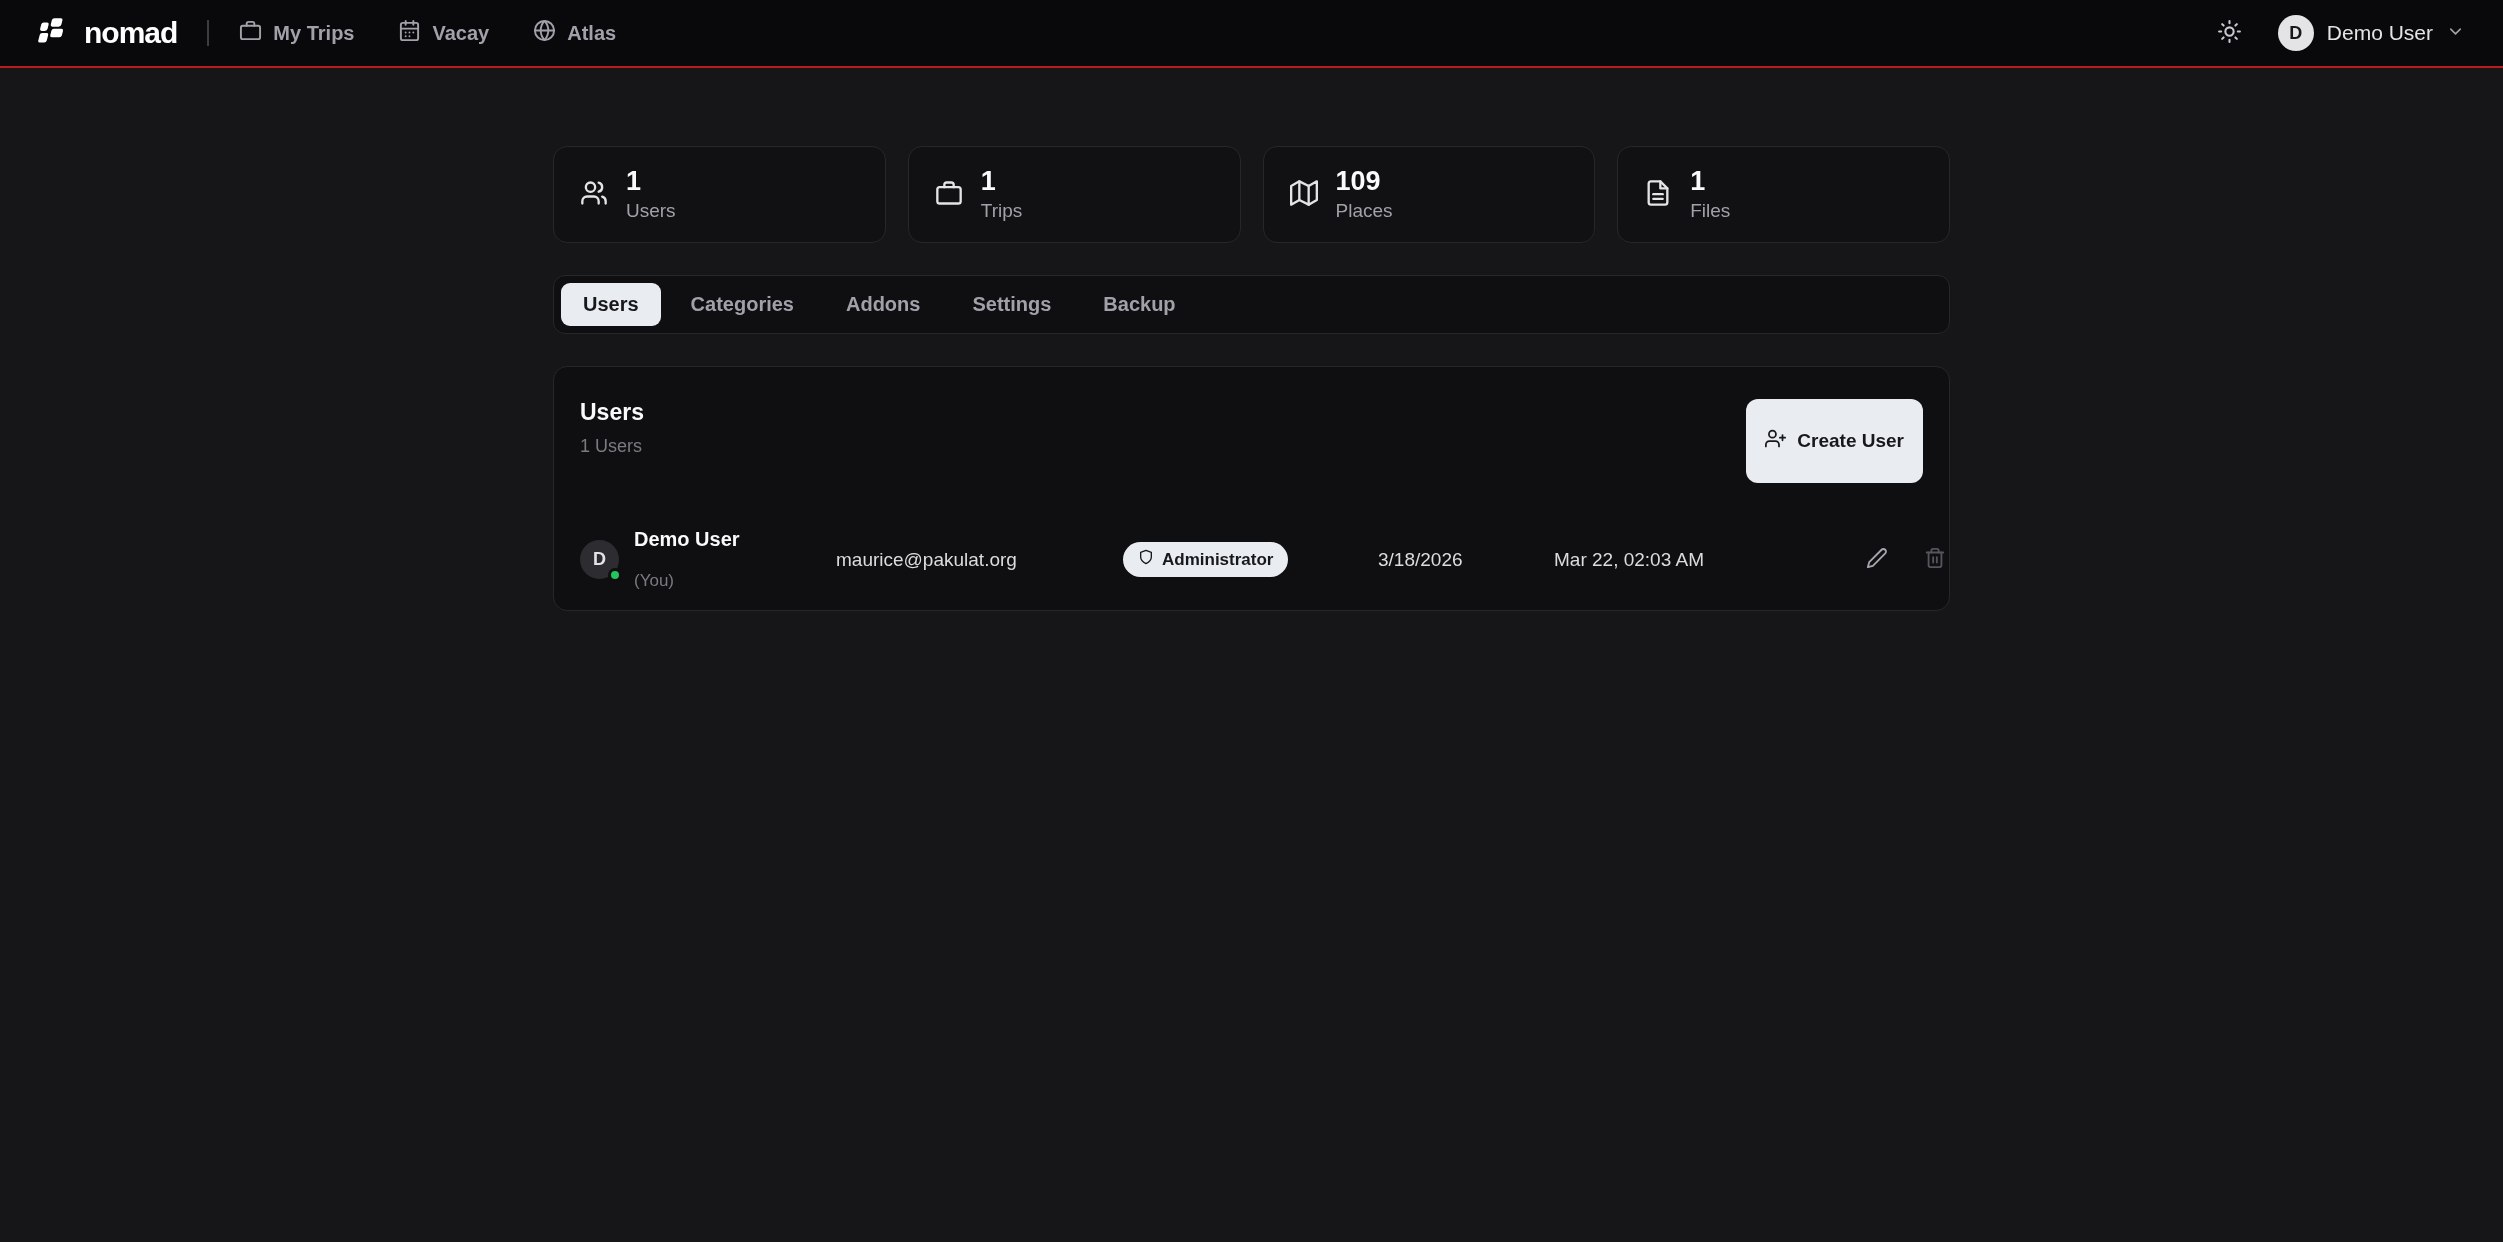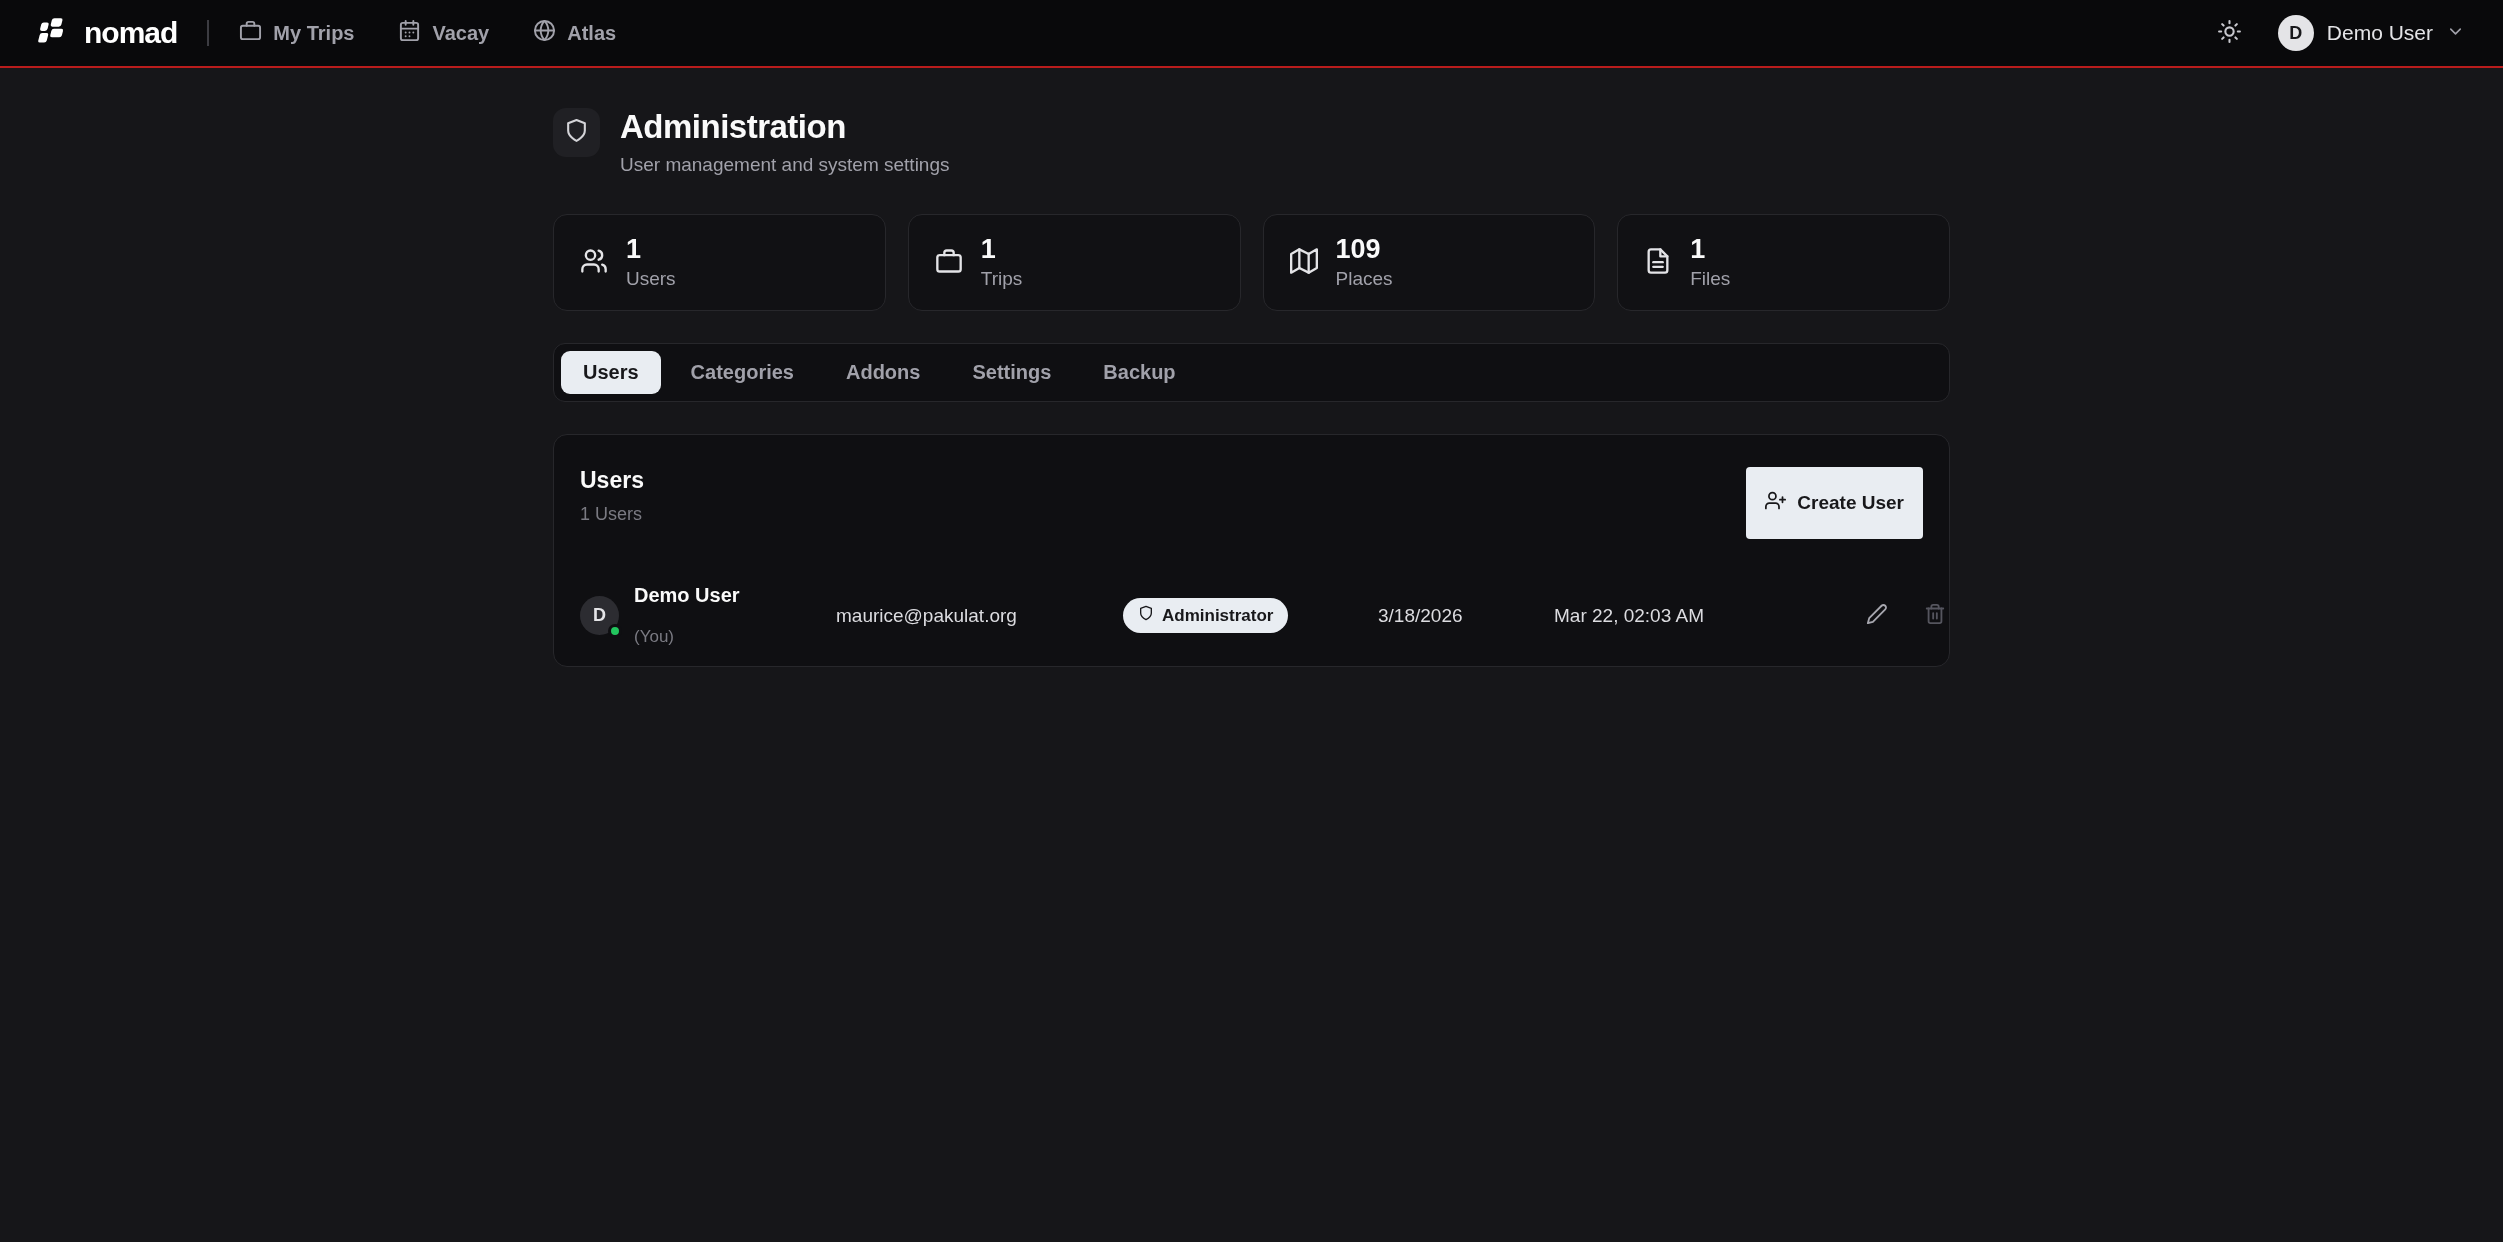--- a/index.html
+++ b/index.html
@@ -90,21 +90,21 @@
   
   .panel{
     margin-top:32px;background:var(--card-bg2);border:1px solid var(--border);
     border-radius:14px;overflow:hidden;
   }
   .panel-head{display:flex;align-items:flex-start;justify-content:space-between;padding:32px 26px 26px;}
   .panel-title{font-size:23px;font-weight:bold;color:var(--text);}
   .panel-sub{font-size:18px;color:var(--dim);margin-top:10px;}
   .create-btn{
     display:flex;align-items:center;gap:11px;background:var(--light);color:var(--light-text);
-    border:none;border-radius:4px;padding:23px 19px;font-size:19px;font-weight:600;
+    border:none;border-radius:12px;padding:29px 19px;font-size:19px;font-weight:600;
     cursor:pointer;font-family:inherit;
   }
   .create-btn svg{width:21px;height:21px;}
 
   .thead,.trow{
     display:grid;
     grid-template-columns:256px 287px 255px 176px 308px 1fr;
     align-items:center;padding:0 26px;
   }
   .thead{background:var(--thead-bg);height:34px;}
@@ -219,33 +219,20 @@
           <svg viewBox="0 0 24 24" fill="none" stroke="currentColor" stroke-width="2" stroke-linecap="round" stroke-linejoin="round">
               <path d="m6 9 6 6 6-6"></path>
             </svg>
         </span>
       </div>
     </div>
   </header>
 
   <main class="content">
 
-    <div class="page-header">
-      <div class="icon-box">
-        <span>
-          <svg viewBox="0 0 24 24" fill="none" stroke="currentColor" stroke-width="2" stroke-linecap="round" stroke-linejoin="round">
-              <path d="M12 22s8-4 8-10V5l-8-3-8 3v7c0 6 8 10 8 10z"></path>
-            </svg>
-        </span>
-      </div>
-      <div>
-        <h1 class="page-title">Administration</h1>
-        <p class="page-subtitle">User management and system settings</p>
-      </div>
-    </div>
 
     <div class="stats">
       <div class="stat-card">
         <span>
           <svg viewBox="0 0 24 24" fill="none" stroke="currentColor" stroke-width="2" stroke-linecap="round" stroke-linejoin="round">
               <path d="M16 21v-2a4 4 0 0 0-4-4H6a4 4 0 0 0-4 4v2"></path>
               <circle cx="9" cy="7" r="4"></circle>
               <path d="M22 21v-2a4 4 0 0 0-3-3.87"></path>
               <path d="M16 3.13a4 4 0 0 1 0 7.75"></path>
             </svg>

